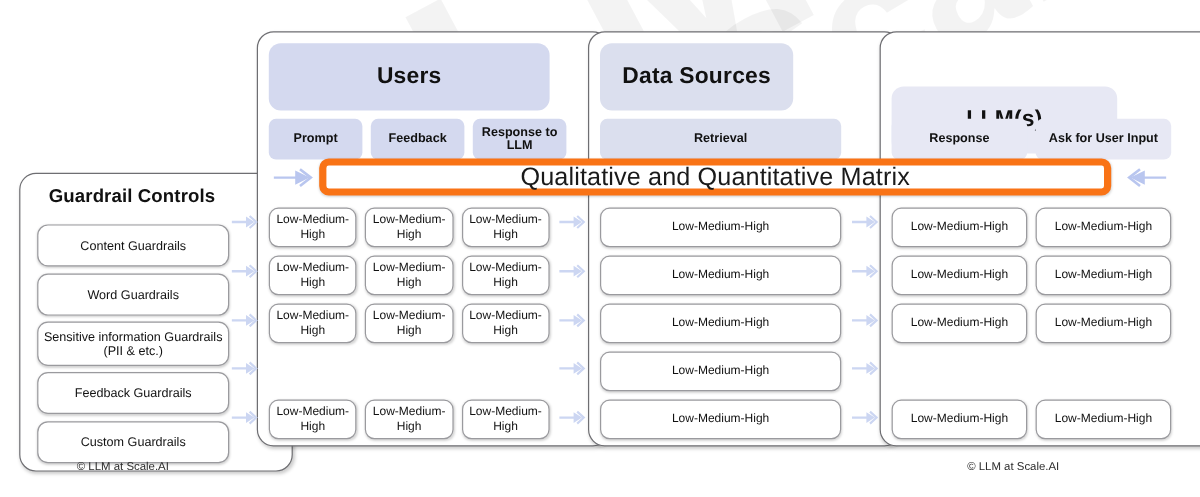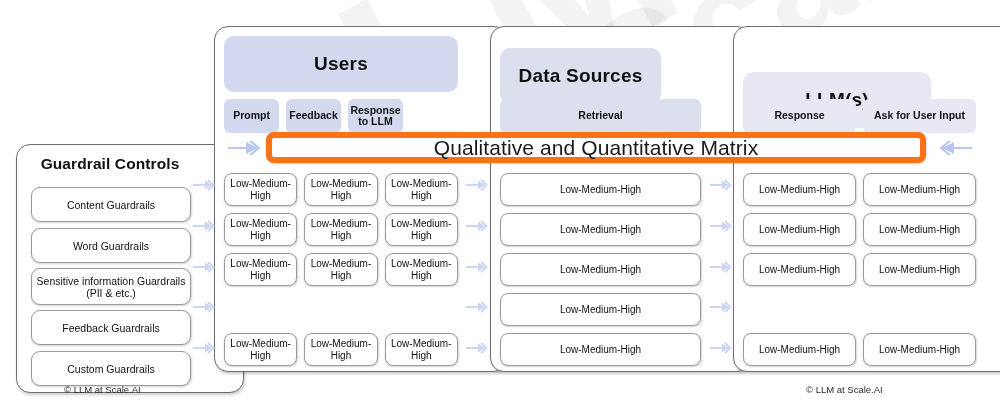--- a/index.html
+++ b/index.html
@@ -61,34 +61,34 @@
   #panel-data{left:490px;top:26px;width:219px;height:344px;}
   #panel-llm{left:733px;top:26px;width:251px;height:344px;}
 
   .grp-header{
     position:absolute;left:9px;top:9px;
     height:56px;border-radius:10px;
     display:flex;align-items:center;justify-content:center;
     font-size:19px;font-weight:700;letter-spacing:.2px;
   }
   #panel-users .grp-header{width:234px;background:#d4d9ef;}
-  #panel-data  .grp-header{width:161px;background:#dbdfee;margin-top:12px;}
+  #panel-data  .grp-header{width:161px;background:#dbdfee;}
   #panel-llm   .grp-header{width:188px;background:#e7e8f4;margin-top:36px;}
 
   .chiprow{position:absolute;left:9px;top:72px;display:flex;gap:7px;}
   .chip{
     height:34px;border-radius:6px;
     display:flex;align-items:center;justify-content:center;
     text-align:center;font-size:10.5px;line-height:11.5px;font-weight:600;
     padding:0 4px;box-sizing:border-box;
   }
   #panel-users .chip{background:#d4d9ef;}
   #panel-data  .chip{background:#dbdfee;}
   #panel-llm   .chip{background:#e7e8f4;}
-  #panel-users .chip{width:55px;}
+  #panel-users .chip{width:78px;}
   #panel-data  .chip{width:201px;}
   #panel-llm   .chip{width:113px;}
 
   
   .cellgrid{position:absolute;left:9px;top:146px;}
   .cellrow{display:flex;gap:7px;margin-bottom:7px;height:33px;}
   .cell{
     border:1px solid #9a9a9e;border-radius:8px;background:#fff;
     box-shadow:0.5px 1px 2px rgba(0,0,0,0.17);
     display:flex;align-items:center;justify-content:center;

